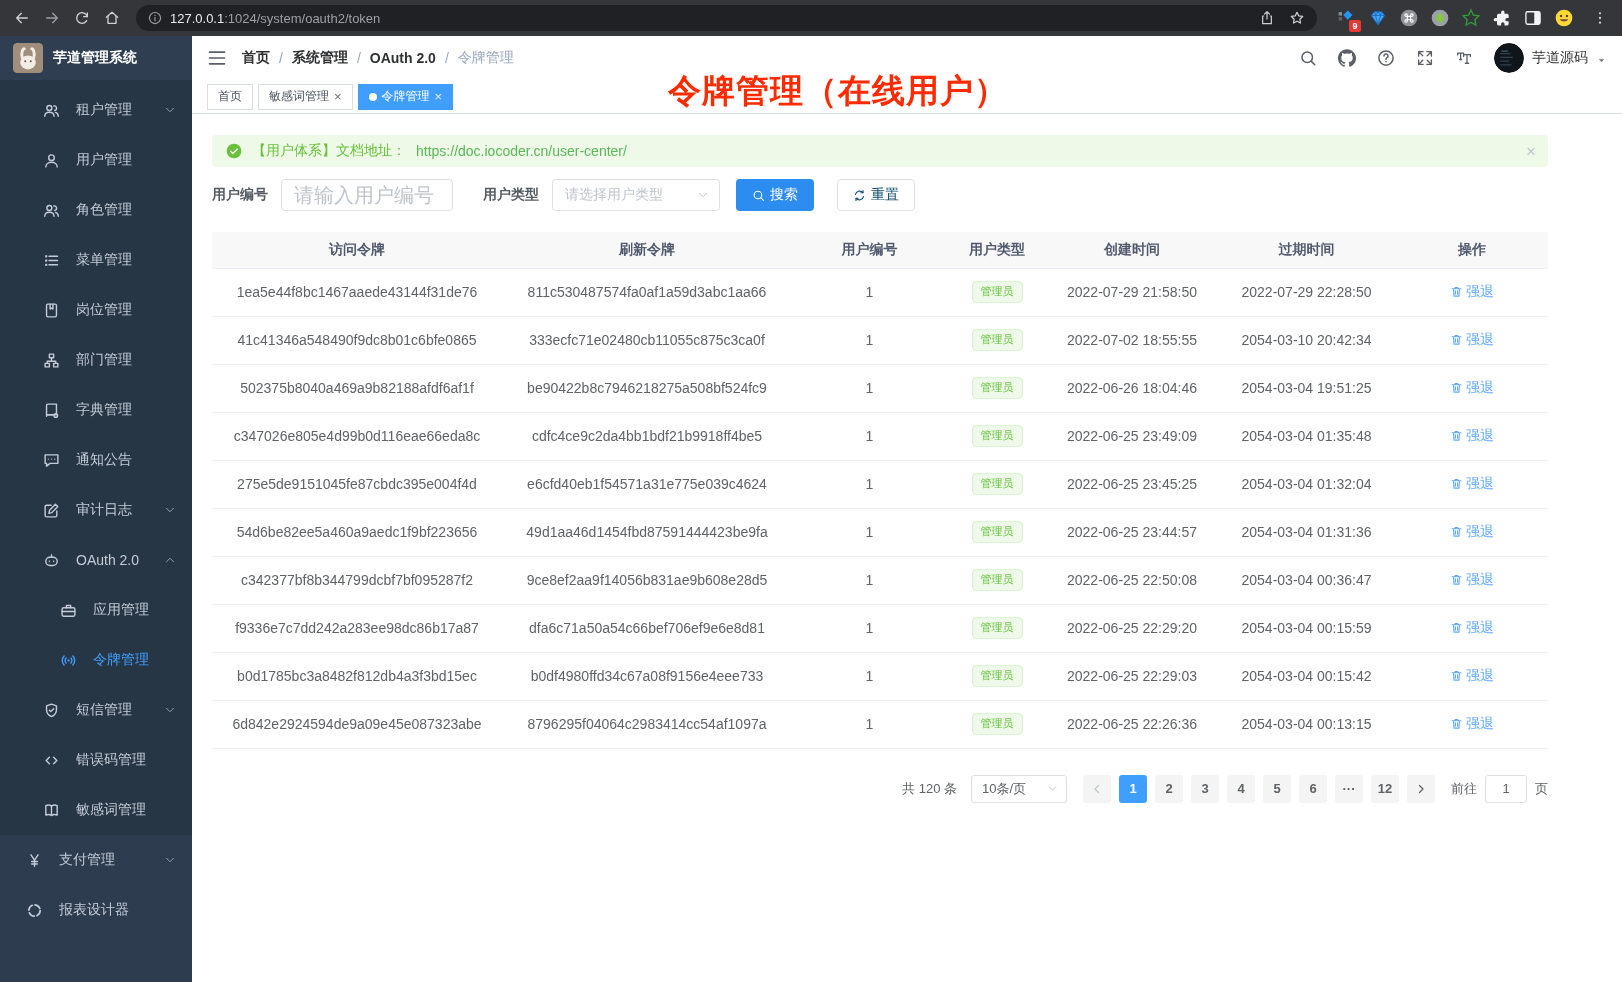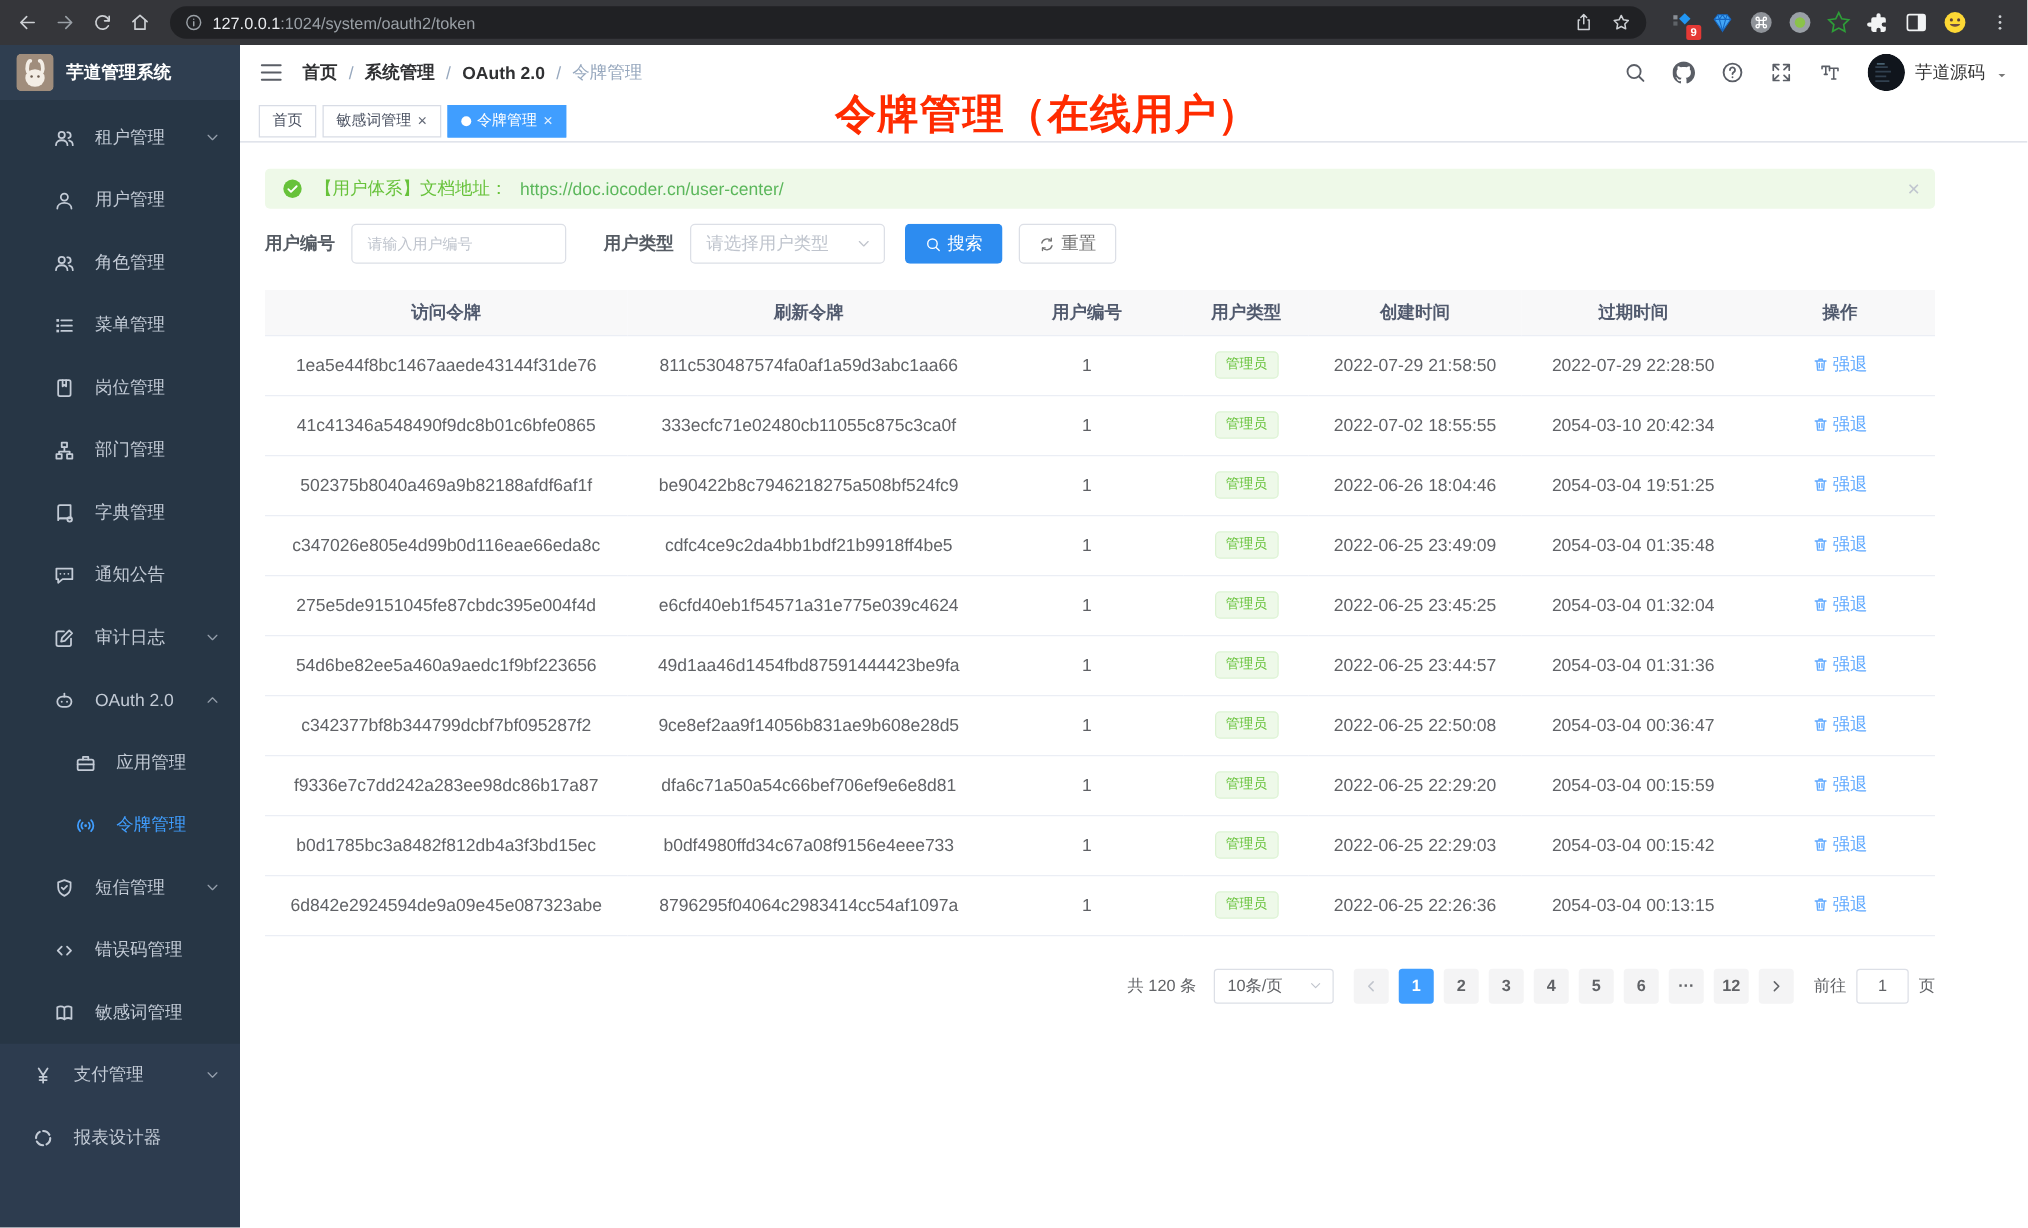--- a/index.html
+++ b/index.html
@@ -74,30 +74,30 @@
   .content { padding:21px 74px 0 20px; }
   .alert { height:32px; background:#eef9e8; border-radius:4px; display:flex; align-items:center; gap:10px; padding:0 14px; font-size:14px; position:relative; }
   .alert-check { width:16px; height:16px; flex:none; }
   .alert-check svg { width:16px; height:16px; }
   .alert-text { color:#67c23a; }
   .alert-link { color:#5bb75b; cursor:pointer; }
   .alert-close { position:absolute; right:12px; color:#c0c6cf; font-size:17px; cursor:pointer; line-height:1; }
 
   .filters { margin-top:12px; display:flex; align-items:center; font-size:14px; }
   .f-label { font-weight:700; color:#555b63; margin-right:13px; white-space:nowrap; }
-  .f-input { width:172px; height:32px; border:1px solid #dcdfe6; border-radius:4px; padding:0 12px; font-size:12px; color:#8b5cf6; outline:none; font-family:inherit; }
+  .f-input { width:172px; height:32px; border:1px solid #dcdfe6; border-radius:4px; padding:0 12px; font-size:20px; color:#8b5cf6; outline:none; font-family:inherit; }
   .f-input::placeholder { color:#bfc4cd; }
   .f-gap { width:30px; }
-  .f-select { width:156px; height:32px; border:1px solid #dcdfe6; border-radius:4px; padding:0 10px 0 12px; display:flex; align-items:center; justify-content:space-between; color:#bfc4cd; cursor:pointer; }
+  .f-select { width:168px; height:32px; border:1px solid #dcdfe6; border-radius:4px; padding:0 10px 0 12px; display:flex; align-items:center; justify-content:space-between; color:#bfc4cd; cursor:pointer; }
   .f-select .sel-chev { width:12px; height:12px; color:#c0c4cc; }
   .f-select .sel-chev svg { width:12px; height:12px; }
   .btn { height:32px; border-radius:4px; display:inline-flex; align-items:center; gap:5px; padding:0 15px; font-size:14px; cursor:pointer; border:1px solid transparent; }
   .btn svg { width:13px; height:13px; }
   .btn-primary { background:#2d8cf0; color:#fff; margin-left:16px; }
-  .btn-plain { background:#fff; color:#737373; border-color:#dcdfe6; margin-left:13px; }
+  .btn-plain { background:#fff; color:#0c4a6e; border-color:#dcdfe6; margin-left:23px; }
 
   
   table { margin-top:21px; width:100%; border-collapse:collapse; table-layout:fixed; }
   th { background:#f8f8f9; color:#515a6e; font-weight:700; font-size:14px; height:36px; text-align:center; }
   td { height:48px; text-align:center; color:#606266; font-size:14px; border-bottom:1px solid #ebeef5; overflow:hidden; white-space:nowrap; }
   tr.data-row:first-child td { border-top:1px solid #ebeef5; }
   .badge { display:inline-block; padding:3px 8px; background:#eef9e9; border:1px solid #dcf3d3; border-radius:4px; color:#67c23a; font-size:11px; line-height:1.2; }
   .op-link { color:#5ea8ff; display:inline-flex; align-items:center; gap:3px; cursor:pointer; font-size:14px; }
   .op-link svg { width:13px; height:13px; }
 

